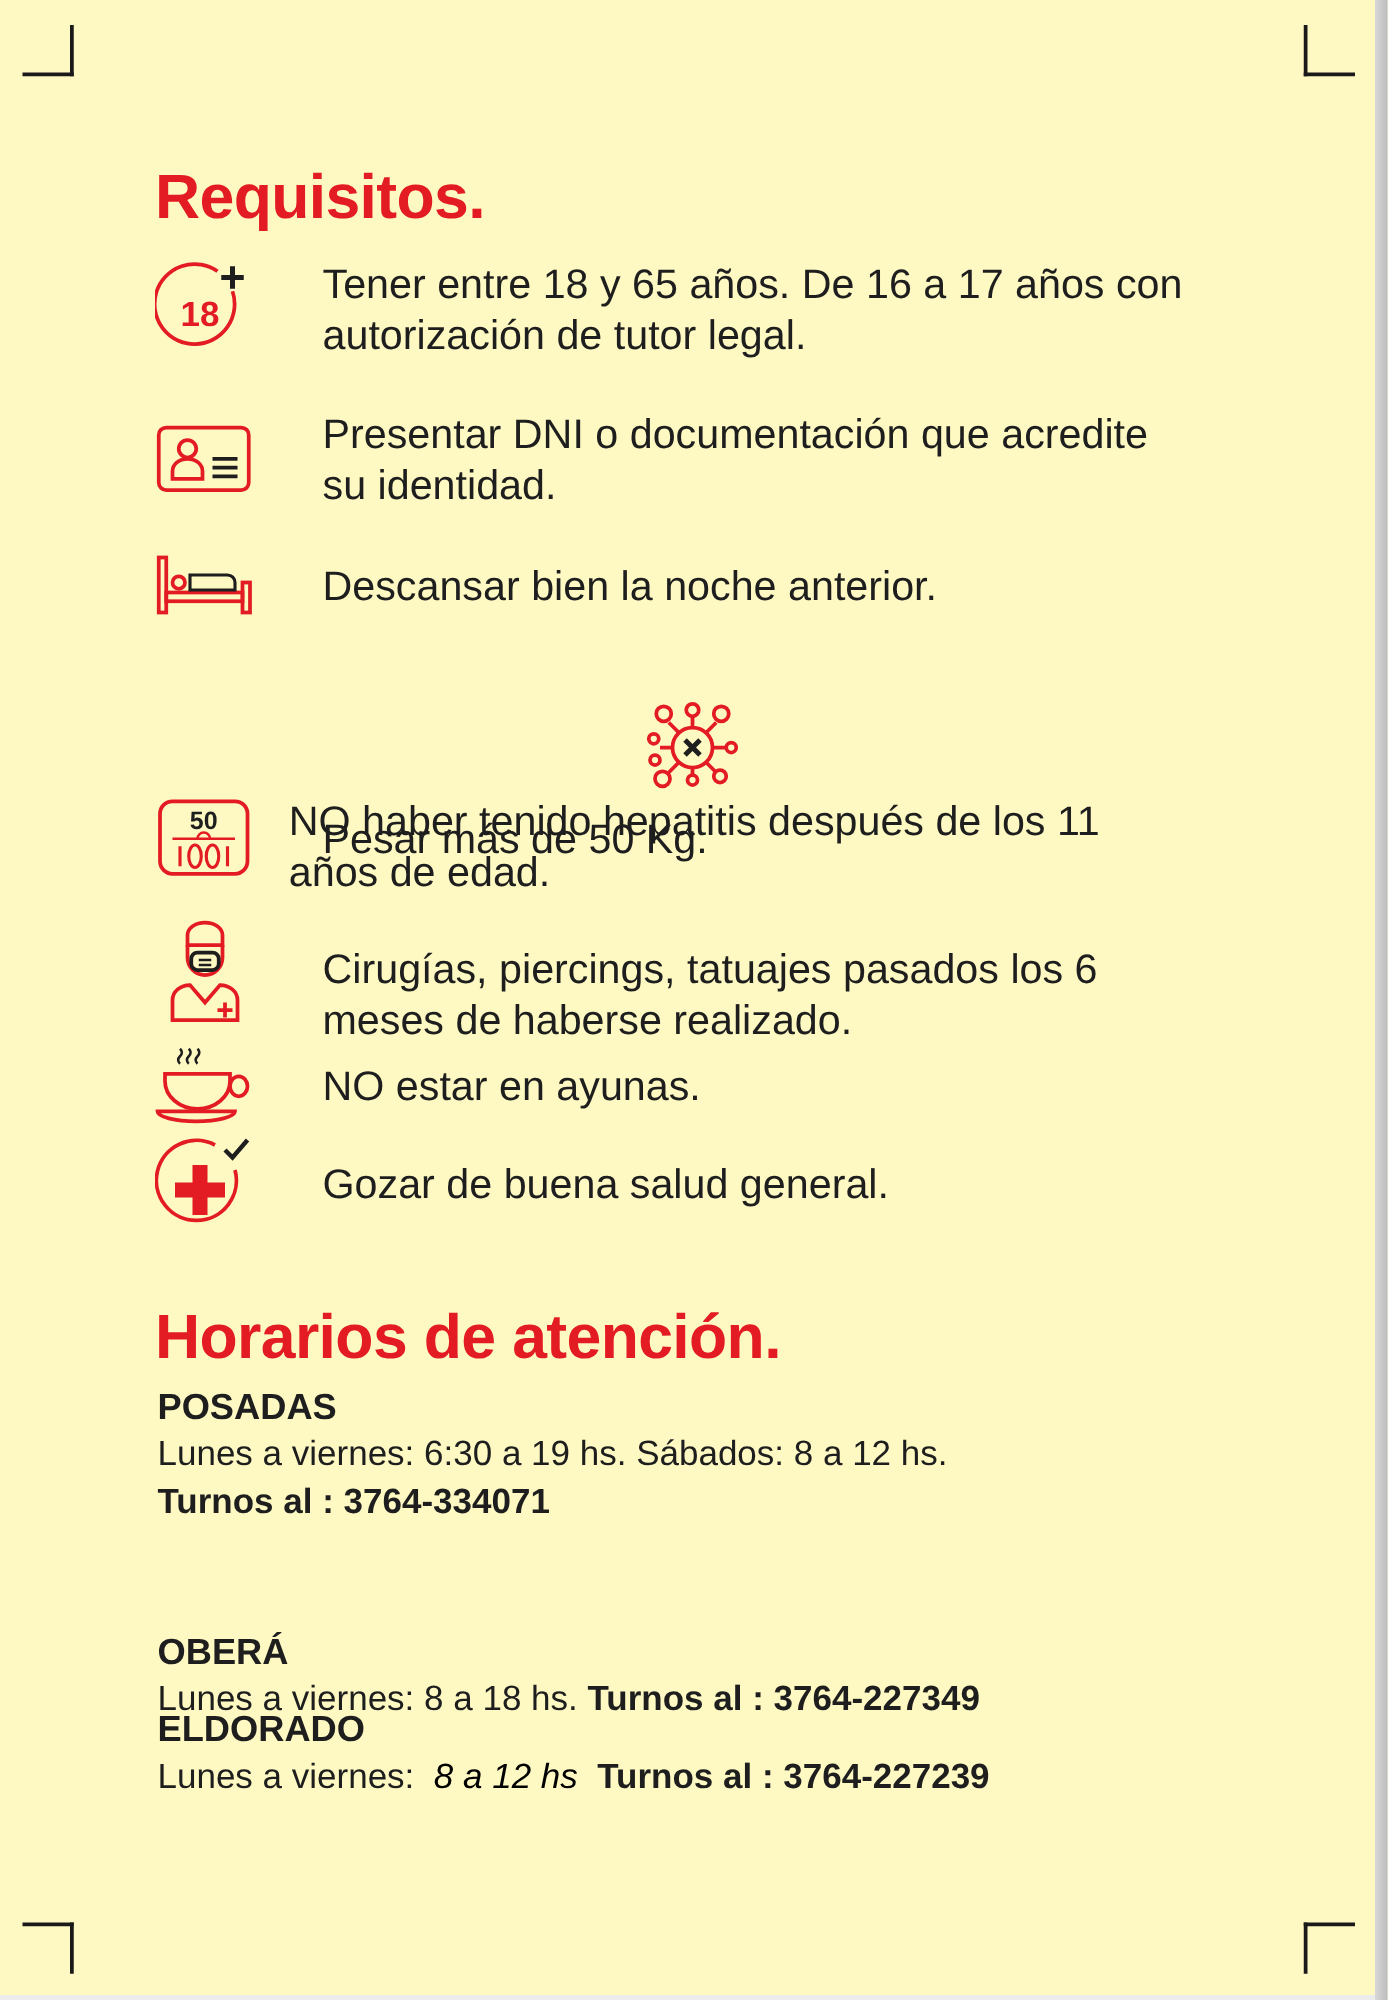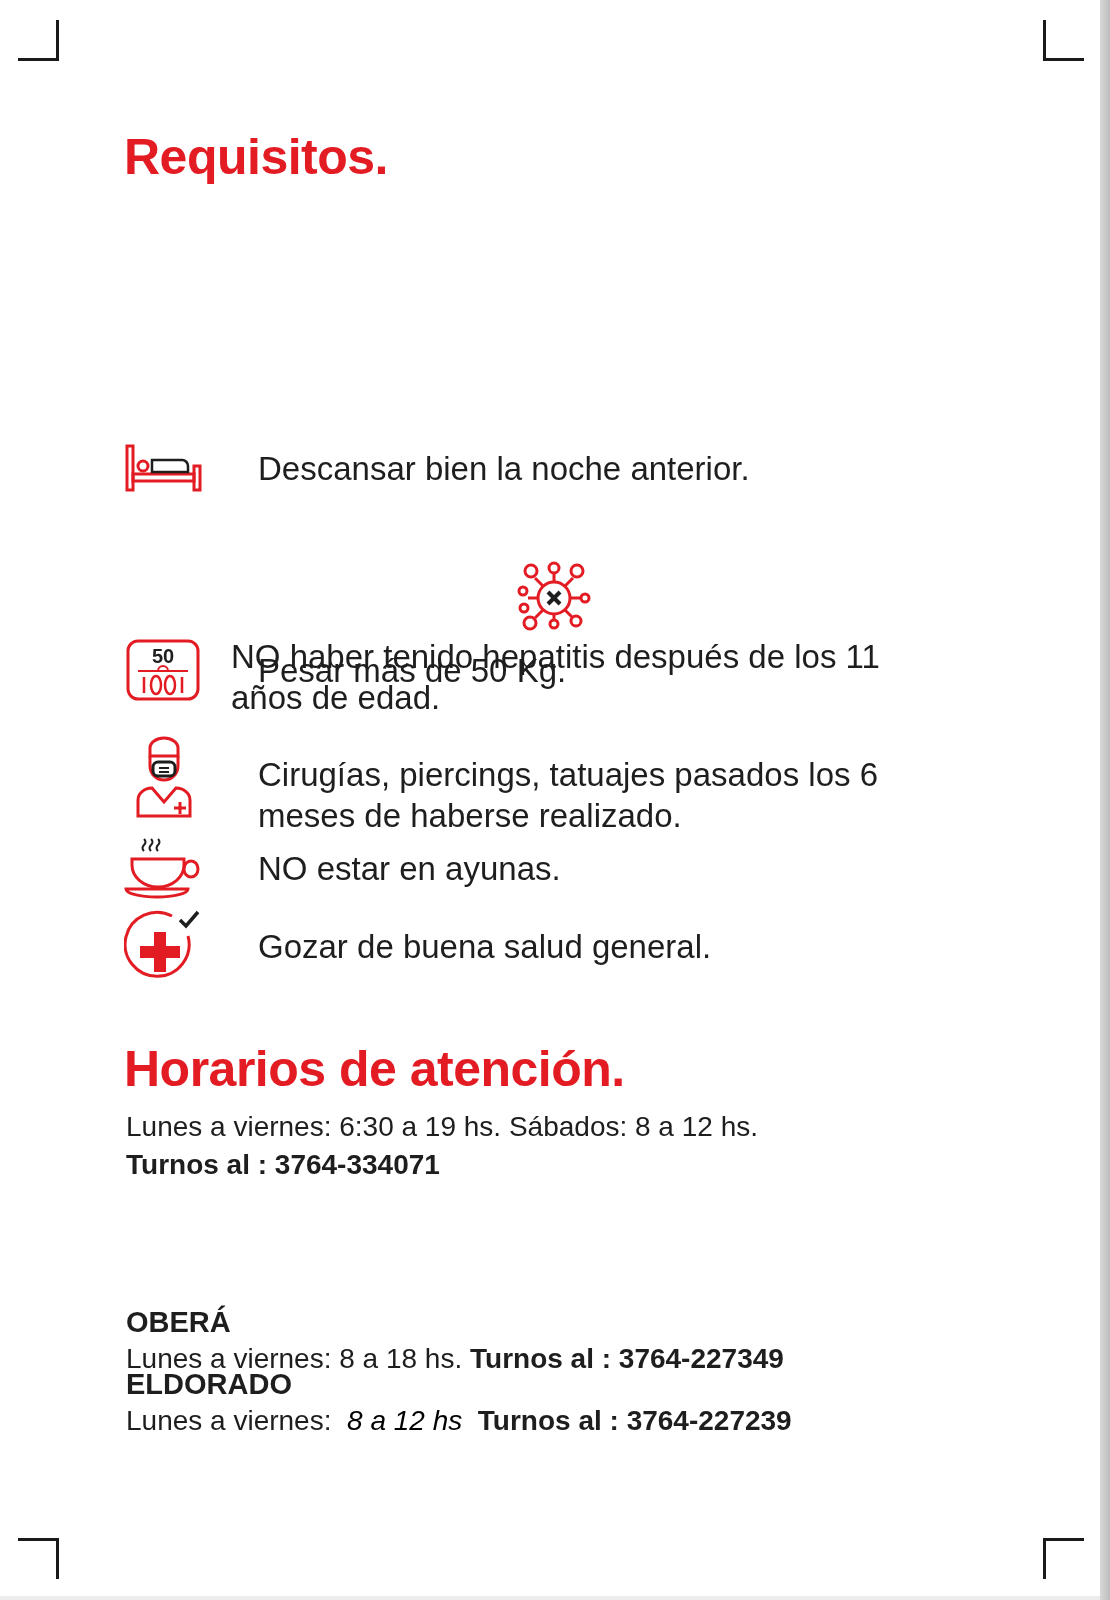--- a/index.html
+++ b/index.html
@@ -1,17 +1,17 @@
 <!DOCTYPE html>
 <html><head>
 <meta charset="utf-8">
 <style>
   html, body { margin:0; padding:0; }
   body { width:1110px; height:1600px; background:#ececec; position:relative; overflow:hidden; font-family:"Liberation Sans", sans-serif; }
-  .page { position:absolute; left:0; top:0; width:1100px; height:1596px; background:#ffffff; }
+  .page { position:absolute; left:0; top:0; width:1100px; height:1596px; background:#fef9c3; }
   .edge { position:absolute; right:0; top:0; width:10px; height:1600px; background:linear-gradient(90deg,#d8d8d8,#bdbdbd); }
   .crop { position:absolute; width:38px; height:38px; border-color:#1a1a1a; border-style:solid; border-width:0; }
   .crop.tl { left:18px; top:20px; border-right-width:3px; border-bottom-width:3px; }
   .crop.tr { left:1043px; top:20px; border-left-width:3px; border-bottom-width:3px; }
   .crop.bl { left:18px; top:1538px; border-right-width:3px; border-top-width:3px; }
   .crop.br { left:1043px; top:1538px; border-left-width:3px; border-top-width:3px; }
 
   .h1 { position:absolute; left:124px; color:#e31b23; font-weight:bold; font-size:50px; letter-spacing:-0.5px; margin:0; }
   .h1.req { top:128px; }
   .h1.hor { top:1040px; }
@@ -29,21 +29,45 @@
 <body>
 
 <div class="page">
   <div class="crop tl"></div>
   <div class="crop tr"></div>
   <div class="crop bl"></div>
   <div class="crop br"></div>
 
   <h1 class="h1 req">Requisitos.</h1>
 
+  <div class="req-item" style="top:206px;">
+    <div class="req-icon">
+      <svg width="80" height="80" viewBox="0 0 80 80">
+        <path d="M62 26 A32 32 0 1 1 50 10" fill="none" stroke="#e31b23" stroke-width="3"></path>
+        <line x1="62" y1="6" x2="62" y2="24" stroke="#1e1e1e" stroke-width="4"></line>
+        <line x1="53" y1="15" x2="71" y2="15" stroke="#1e1e1e" stroke-width="4"></line>
+        <text x="36" y="54" text-anchor="middle" font-family="Liberation Sans, sans-serif" font-weight="bold" font-size="28" fill="#e31b23">18</text>
+      </svg>
+    </div>
+    <div class="req-text" style="width:700px;">Tener entre 18 y 65 años. De 16 a 17 años con autorización de tutor legal.</div>
+  </div>
 
+  <div class="req-item" style="top:326px;">
+    <div class="req-icon">
+      <svg width="80" height="60" viewBox="0 0 80 60">
+        <rect x="3" y="5" width="72" height="50" rx="6" fill="none" stroke="#e31b23" stroke-width="3"></rect>
+        <circle cx="26" cy="22" r="7" fill="none" stroke="#e31b23" stroke-width="3"></circle>
+        <path d="M14 46 v-6 a12 10 0 0 1 24 0 v6 z" fill="none" stroke="#e31b23" stroke-width="3"></path>
+        <line x1="46" y1="30" x2="66" y2="30" stroke="#1e1e1e" stroke-width="3"></line>
+        <line x1="46" y1="37" x2="66" y2="37" stroke="#1e1e1e" stroke-width="3"></line>
+        <line x1="46" y1="44" x2="66" y2="44" stroke="#1e1e1e" stroke-width="3"></line>
+      </svg>
+    </div>
+    <div class="req-text" style="width:700px;">Presentar DNI o documentación que acredite su identidad.</div>
+  </div>
 
   <div class="req-item" style="top:428px;">
     <div class="req-icon">
       <svg width="80" height="60" viewBox="0 0 80 60">
         <rect x="3" y="8" width="6" height="44" fill="none" stroke="#e31b23" stroke-width="3"></rect>
         <rect x="70" y="28" width="6" height="24" fill="none" stroke="#e31b23" stroke-width="3"></rect>
         <rect x="9" y="36" width="61" height="7" fill="none" stroke="#e31b23" stroke-width="3"></rect>
         <circle cx="19" cy="28" r="5" fill="none" stroke="#e31b23" stroke-width="3"></circle>
         <path d="M28 22 h30 a6 6 0 0 1 6 6 v6 h-36 z" fill="none" stroke="#1e1e1e" stroke-width="2.5"></path>
       </svg>
@@ -133,20 +157,21 @@
         <ellipse cx="67" cy="36" rx="7" ry="8" fill="none" stroke="#e31b23" stroke-width="3"></ellipse>
         <path d="M2 56 h62 a31 8 0 0 1 -62 0 z" fill="none" stroke="#e31b23" stroke-width="3"></path>
       </svg>
     </div>
     <div class="req-text">NO estar en ayunas.</div>
   </div>
 
   <h1 class="h1 hor">Horarios de atención.</h1>
 
   <div class="branch" style="top:1108px;">
+    <div class="name">POSADAS</div>
     <div class="line">Lunes a viernes: 6:30 a 19 hs. Sábados: 8 a 12 hs.</div>
     <div class="line"><b>Turnos al : </b><b>3764-334071</b></div>
   </div>
 
   <div class="branch" style="top:1256px;margin-top:48px;">
     <div class="name">OBERÁ</div>
     <div class="line"><span>Lunes a viernes: 8 a 18 hs. </span><b>Turnos al : </b><b>3764-227349</b></div>
   </div>
 
   <div class="branch" style="top:1366px;">

